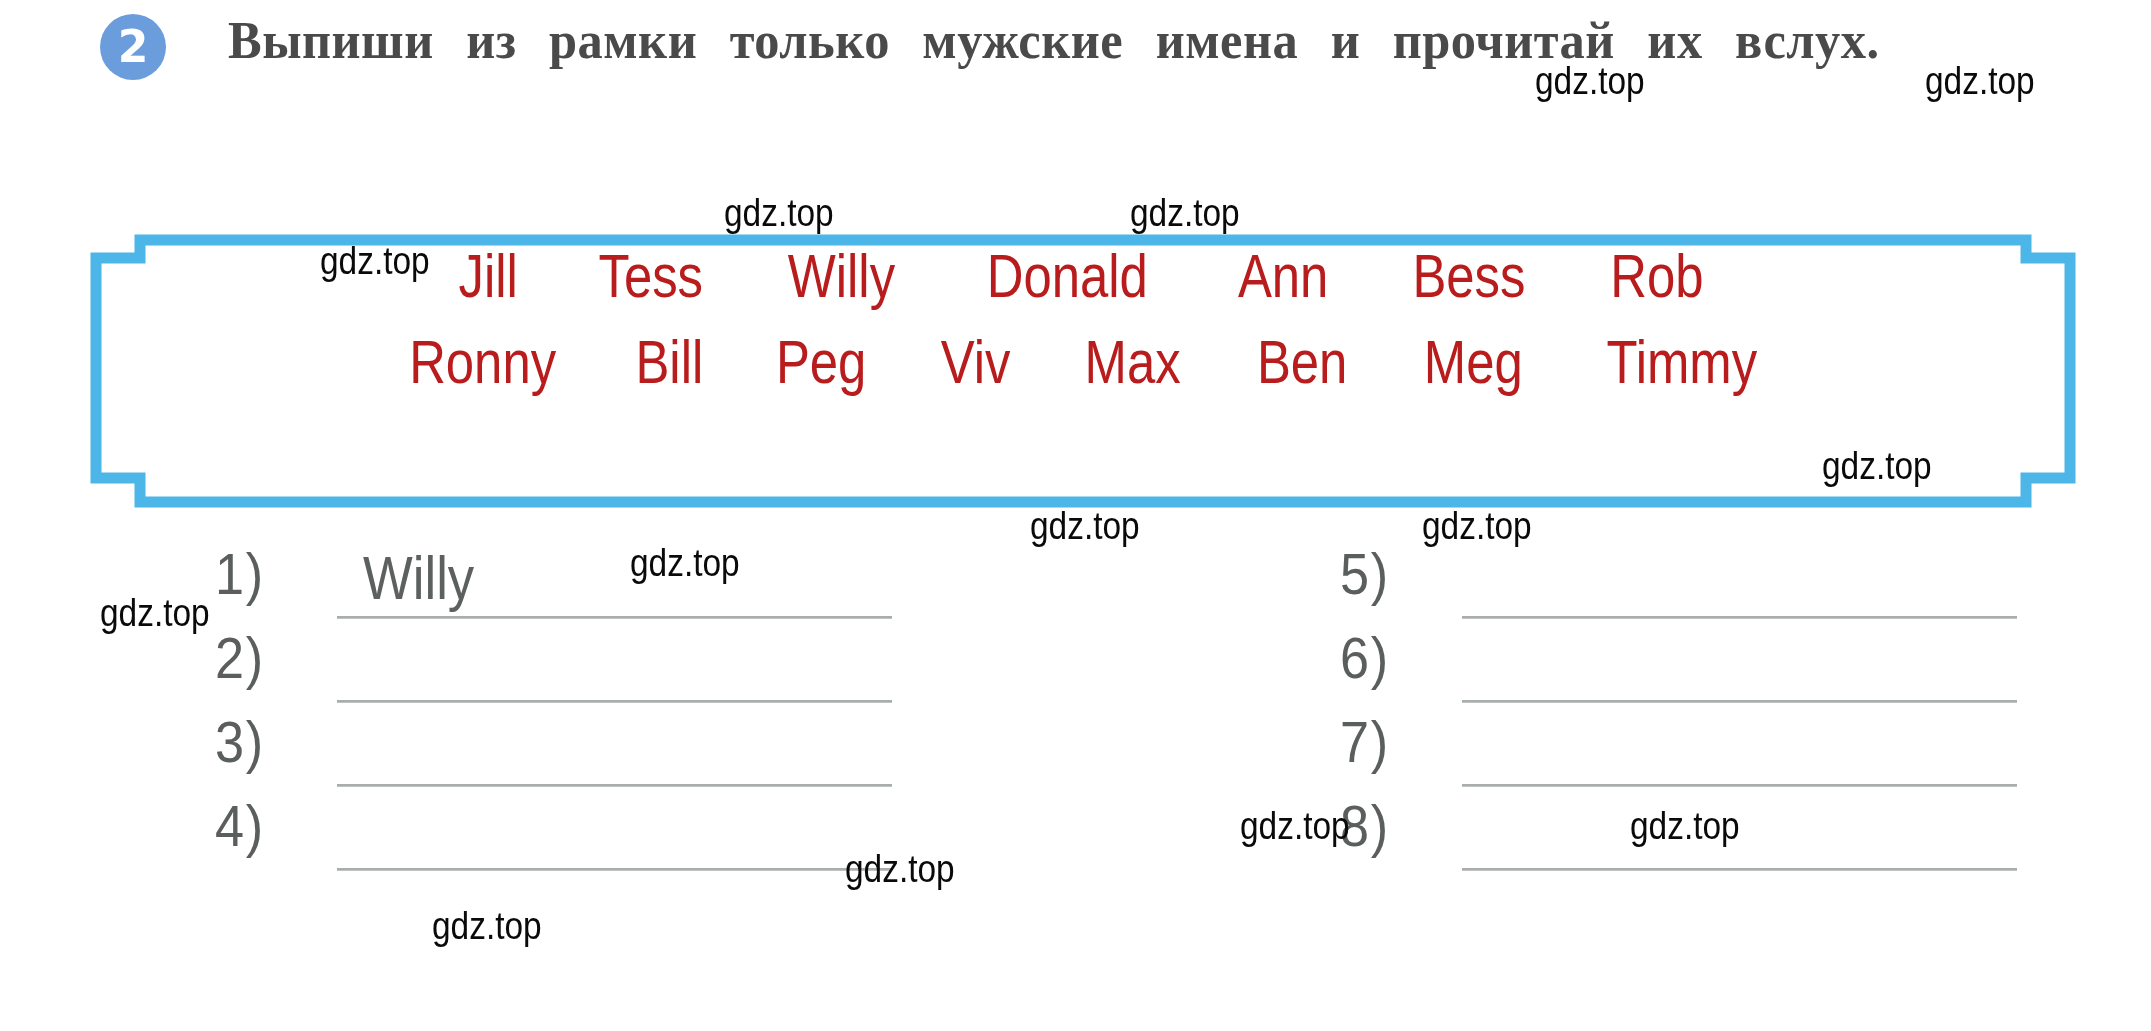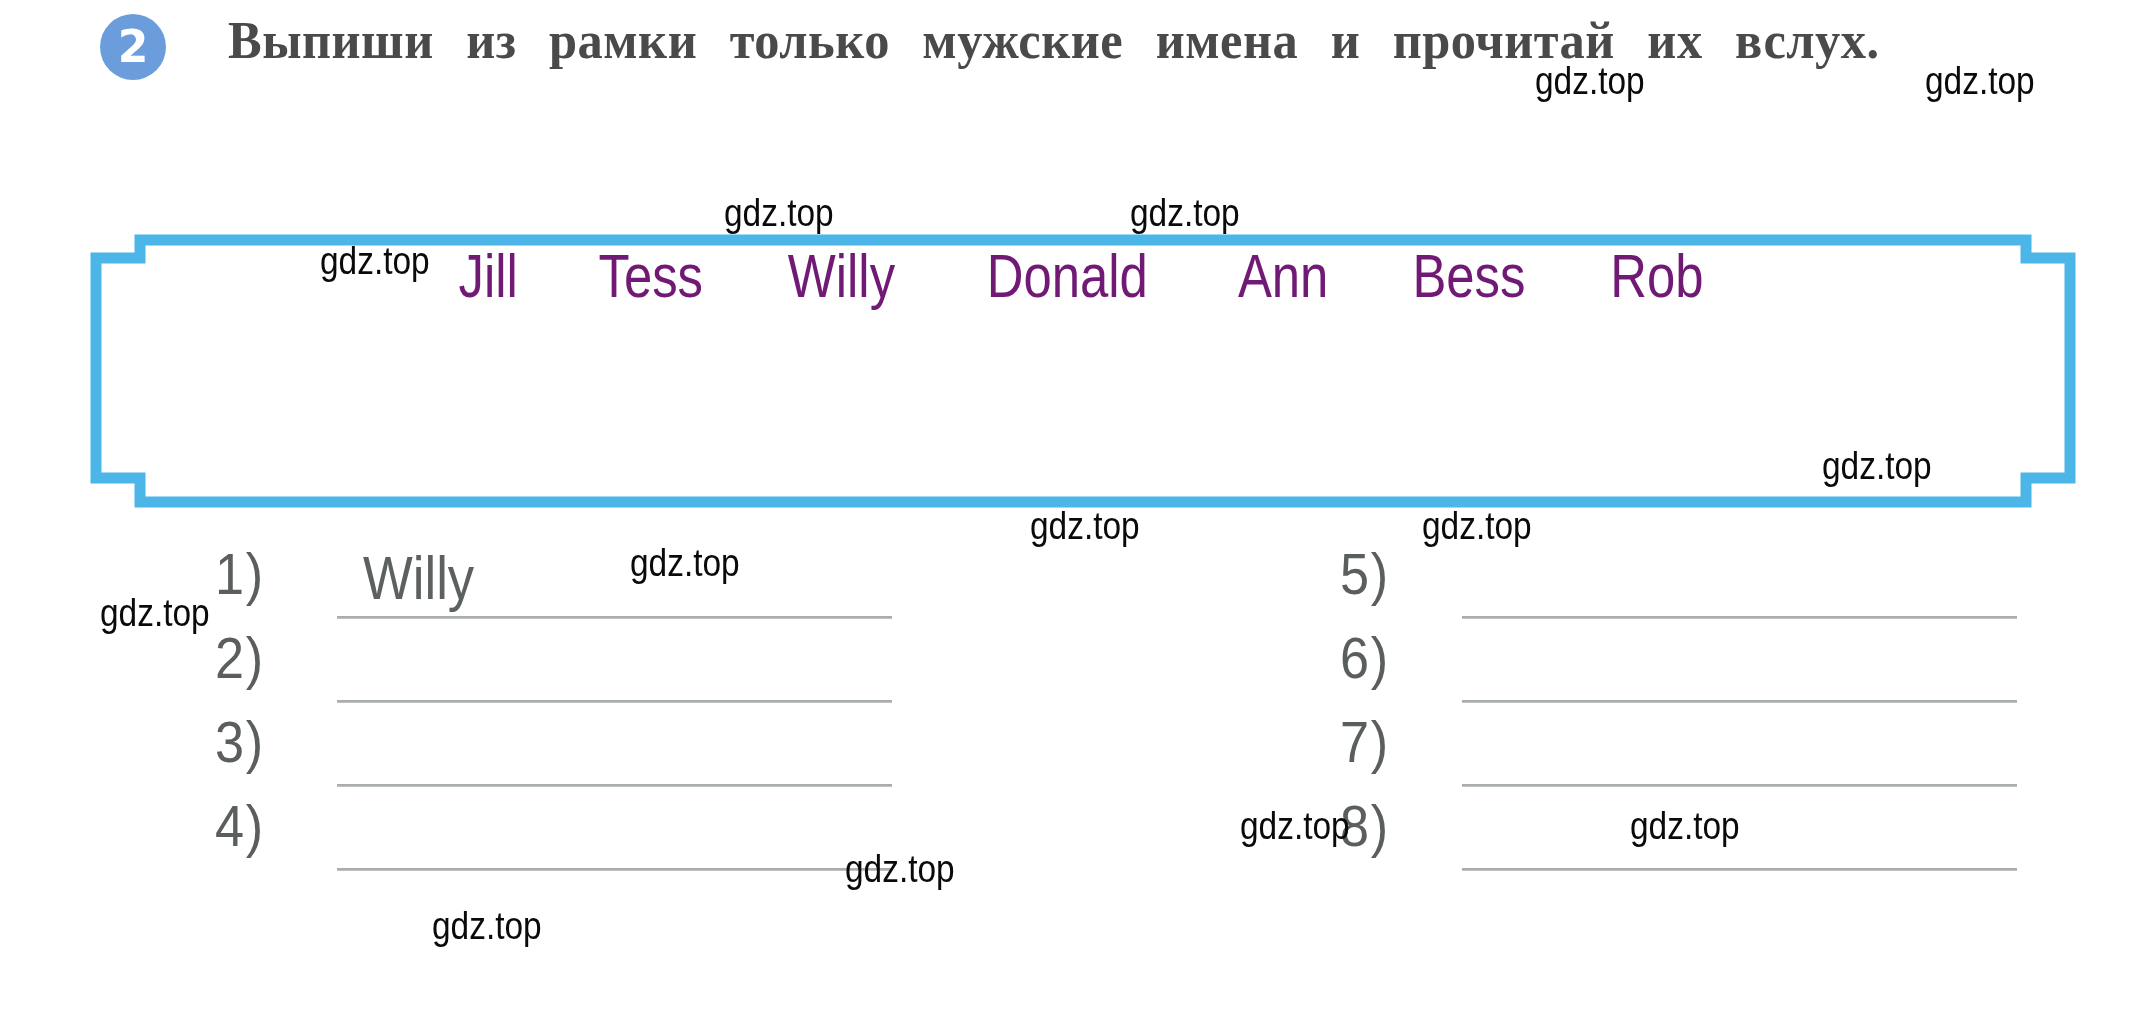--- a/index.html
+++ b/index.html
@@ -84,21 +84,21 @@
     padding: 0;
     box-sizing: border-box;
   }
   .word-row {
     position: absolute;
     left: 30px;
     width: 1930px;
     display: flex;
     justify-content: center;
     align-items: baseline;
-    color: #701a75;
+    color: #b91c1c;
     font-family: "Liberation Sans Narrow", "Liberation Sans", sans-serif;
     font-size: 62px;
     font-weight: 400;
     white-space: nowrap;
   }
   #word-row-0 { top: 12px; }
   #word-row-1 { top: 98px; }
   .word-row .name {
     display: inline-block;
     transform: scaleX(0.82);
@@ -209,20 +209,37 @@
       <span class="name">Willy</span>
         <span class="gap"></span>
       <span class="name">Donald</span>
         <span class="gap"></span>
       <span class="name">Ann</span>
         <span class="gap"></span>
       <span class="name">Bess</span>
         <span class="gap"></span>
       <span class="name">Rob</span>
     </div>
+    <div class="word-row" id="word-row-1">
+      <span class="name">Ronny</span>
+        <span class="gap"></span>
+      <span class="name">Bill</span>
+        <span class="gap"></span>
+      <span class="name">Peg</span>
+        <span class="gap"></span>
+      <span class="name">Viv</span>
+        <span class="gap"></span>
+      <span class="name">Max</span>
+        <span class="gap"></span>
+      <span class="name">Ben</span>
+        <span class="gap"></span>
+      <span class="name">Meg</span>
+        <span class="gap"></span>
+      <span class="name">Timmy</span>
+    </div>
   </div>
 </div>
 
 <div id="answers">
 
   <div class="answer-col" id="answer-col-left">
     <div class="answer-item" style="top:0px">
       <span class="answer-num">1)</span>
       <span class="answer-value">Willy</span>
       <span class="answer-line"></span>

